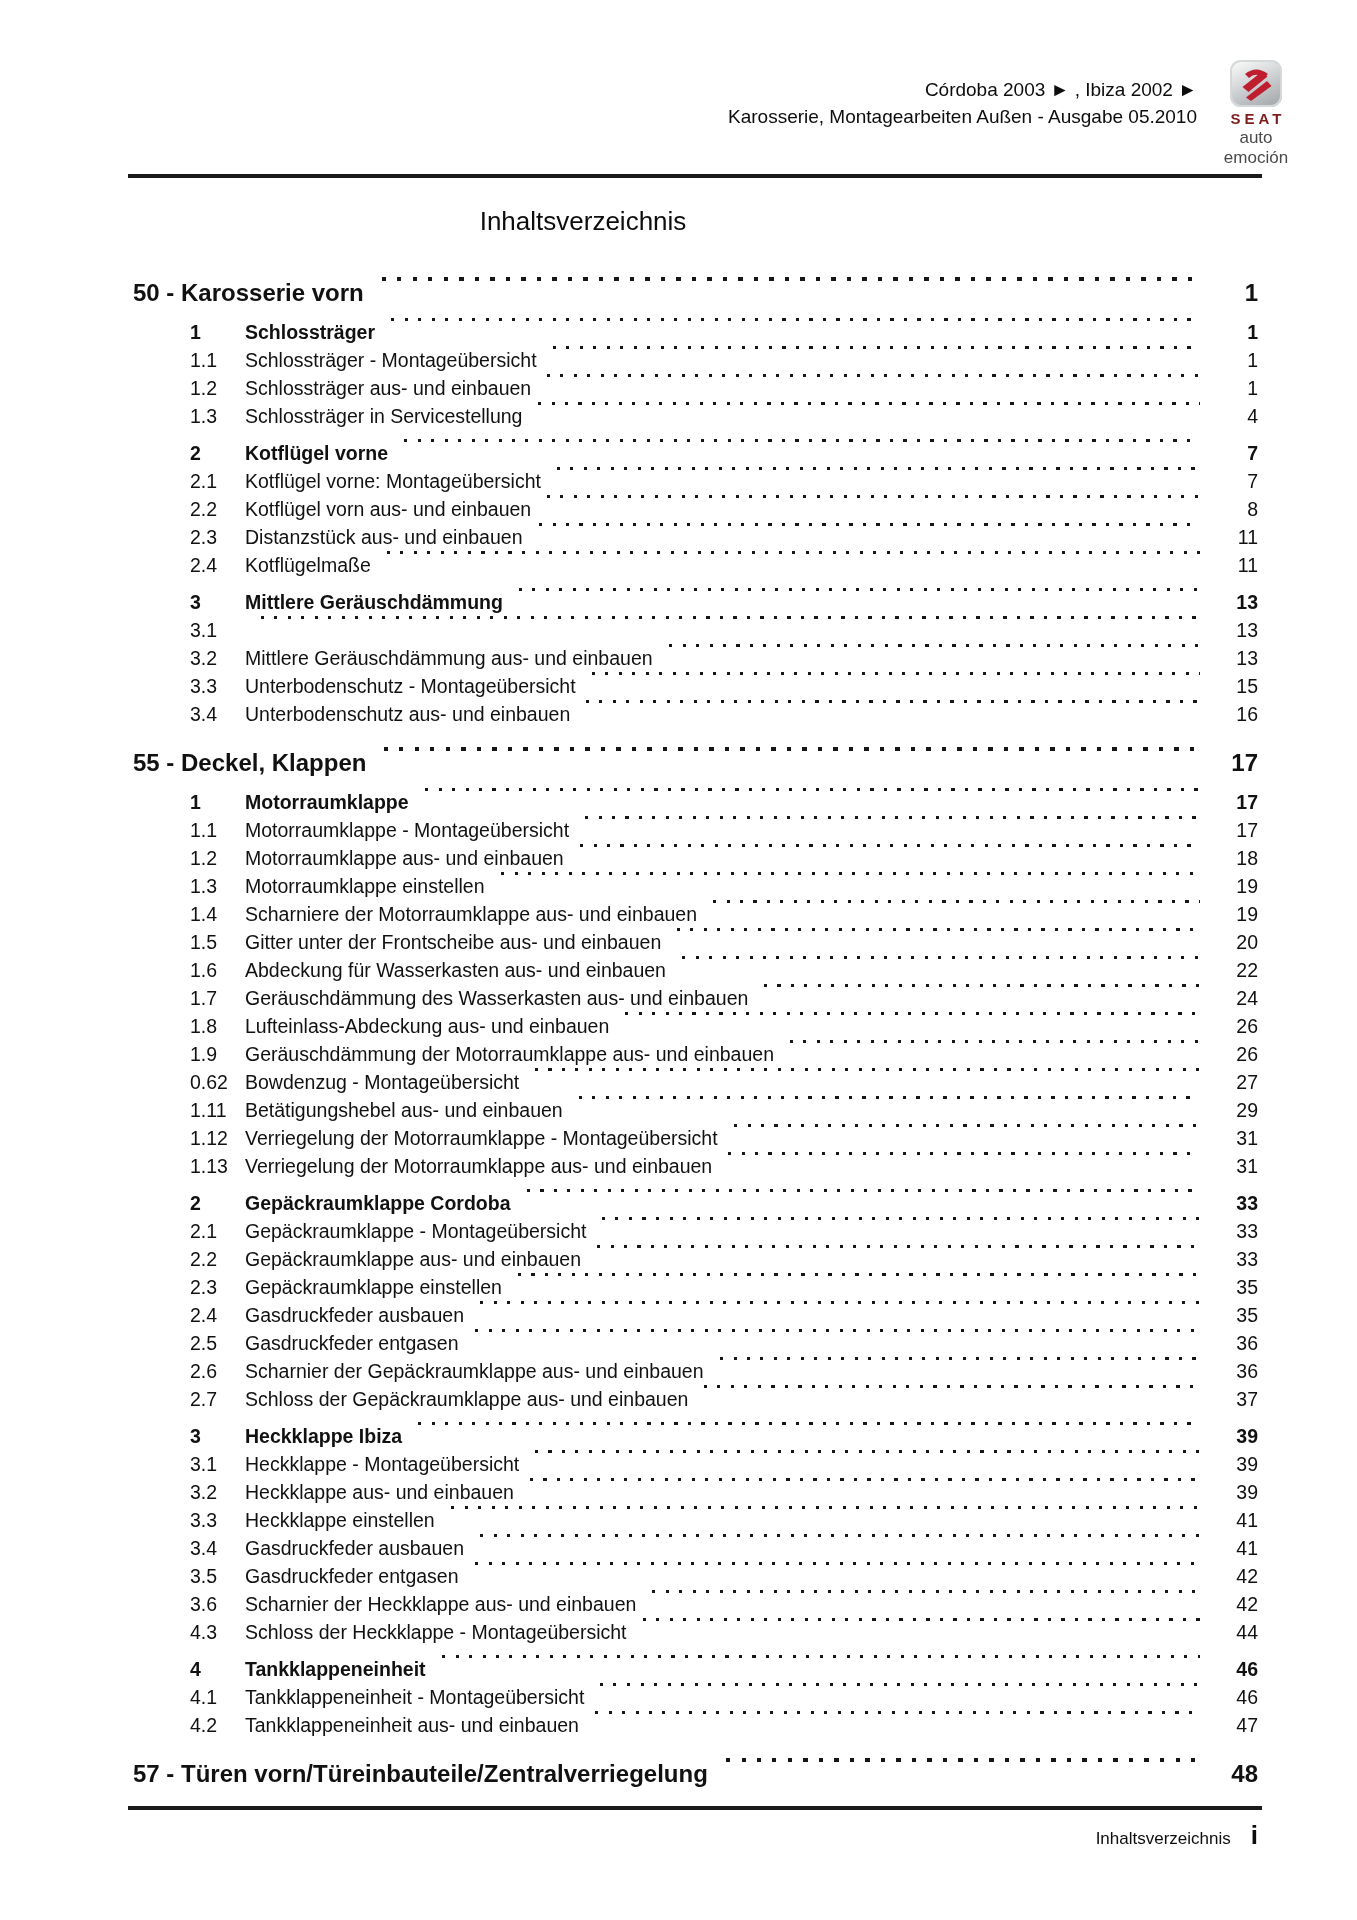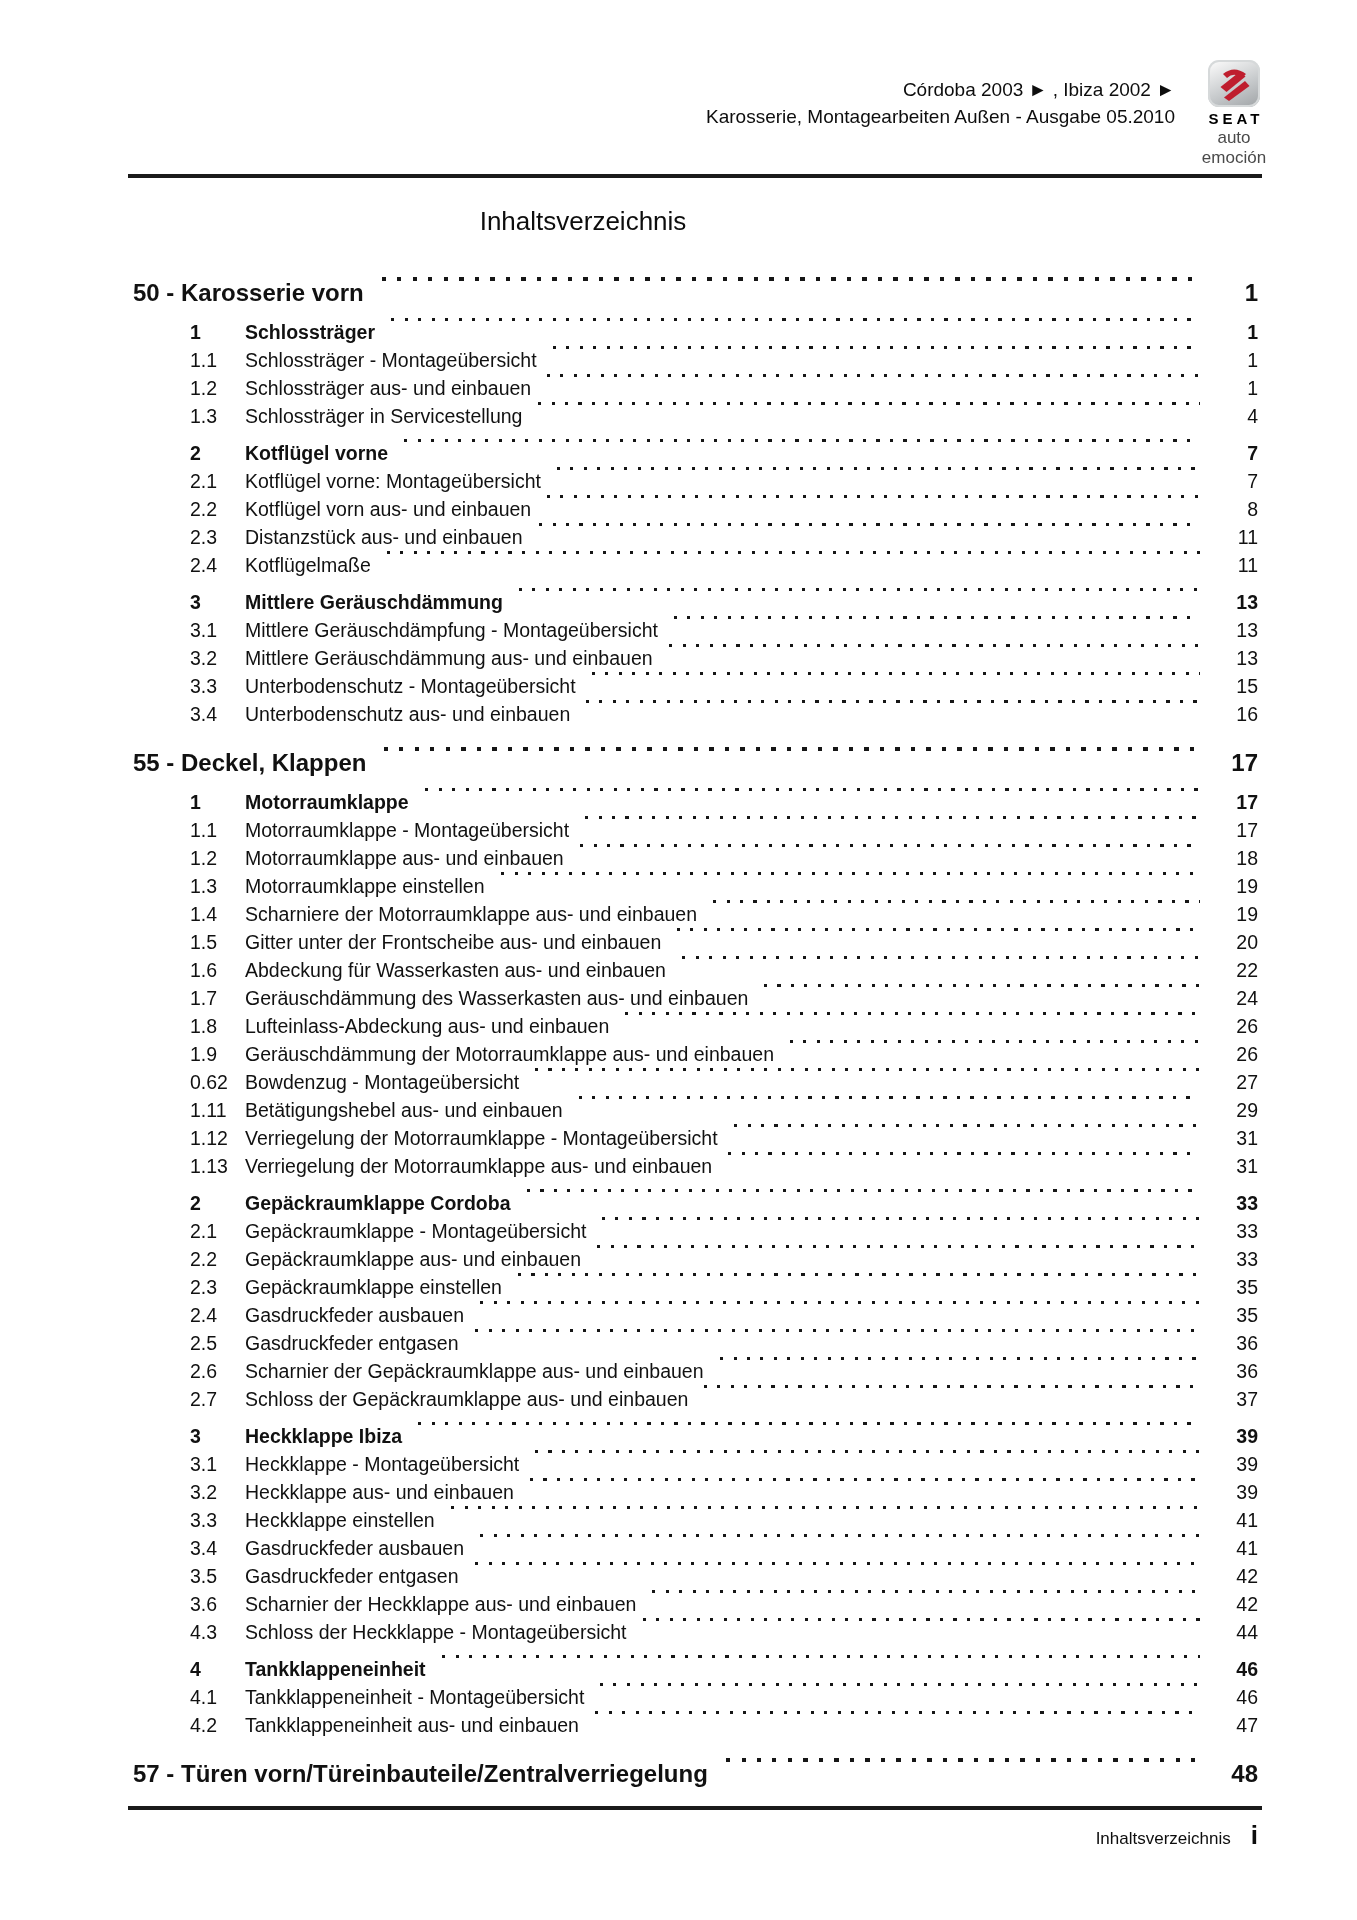--- a/index.html
+++ b/index.html
@@ -11,21 +11,21 @@
     height: 1920px;
     background: #fff;
     overflow: hidden;
   }
 
   
   .header {
     display: flex;
     justify-content: flex-end;
     align-items: flex-start;
-    padding: 60px 80px 0 133px;
+    padding: 60px 58px 0 133px;
     gap: 16px;
   }
   .header-text {
     text-align: right;
     font-size: 19px;
     line-height: 27px;
     padding-top: 16px;
     color: #0d0d0d;
     white-space: nowrap;
   }
@@ -123,21 +123,21 @@
       <div>Karosserie, Montagearbeiten Außen - Ausgabe 05.2010</div>
     </div>
     <div class="logo-block">
       <div class="badge">
         <svg width="36" height="34" viewBox="0 0 36 34" aria-hidden="true">
           <path d="M7 7 Q18 -2 30 7 L26 11 Q18 4.5 11 11 Z" fill="#bf1e2e"></path>
           <path d="M4.5 20 L24 4.5 L29.5 9.5 L10.5 25 Z" fill="#bf1e2e"></path>
           <path d="M8 30.5 L29 14 L33.5 19 L13 34 Z" fill="#bf1e2e"></path>
         </svg>
       </div>
-      <div class="brand-name" style="color:#000000">SEAT</div>
+      <div class="brand-name" style="color:#7f1d1d">SEAT</div>
       <div class="tagline" style="color:#4a4a4a">auto emoción</div>
     </div>
   </div>
 
   <div class="header-rule"></div>
 
   <h1 class="doc-title">Inhaltsverzeichnis</h1>
 
   <main class="toc" id="toc">
   <section class="chapter">
@@ -212,21 +212,20 @@
 
   <div class="row entry-row group">
     <span class="num">3</span>
     <span class="etitle">Mittlere Geräuschdämmung</span>
     <span class="leader"></span>
     <span class="pageno">13</span>
   </div>
 
   <div class="row entry-row">
     <span class="num">3.1</span>
-    <span class="etitle">Mittlere Geräuschdämpfung - Montageübersicht</span>
     <span class="leader"></span>
     <span class="pageno">13</span>
   </div>
 
   <div class="row entry-row">
     <span class="num">3.2</span>
     <span class="etitle">Mittlere Geräuschdämmung aus- und einbauen</span>
     <span class="leader"></span>
     <span class="pageno">13</span>
   </div>

